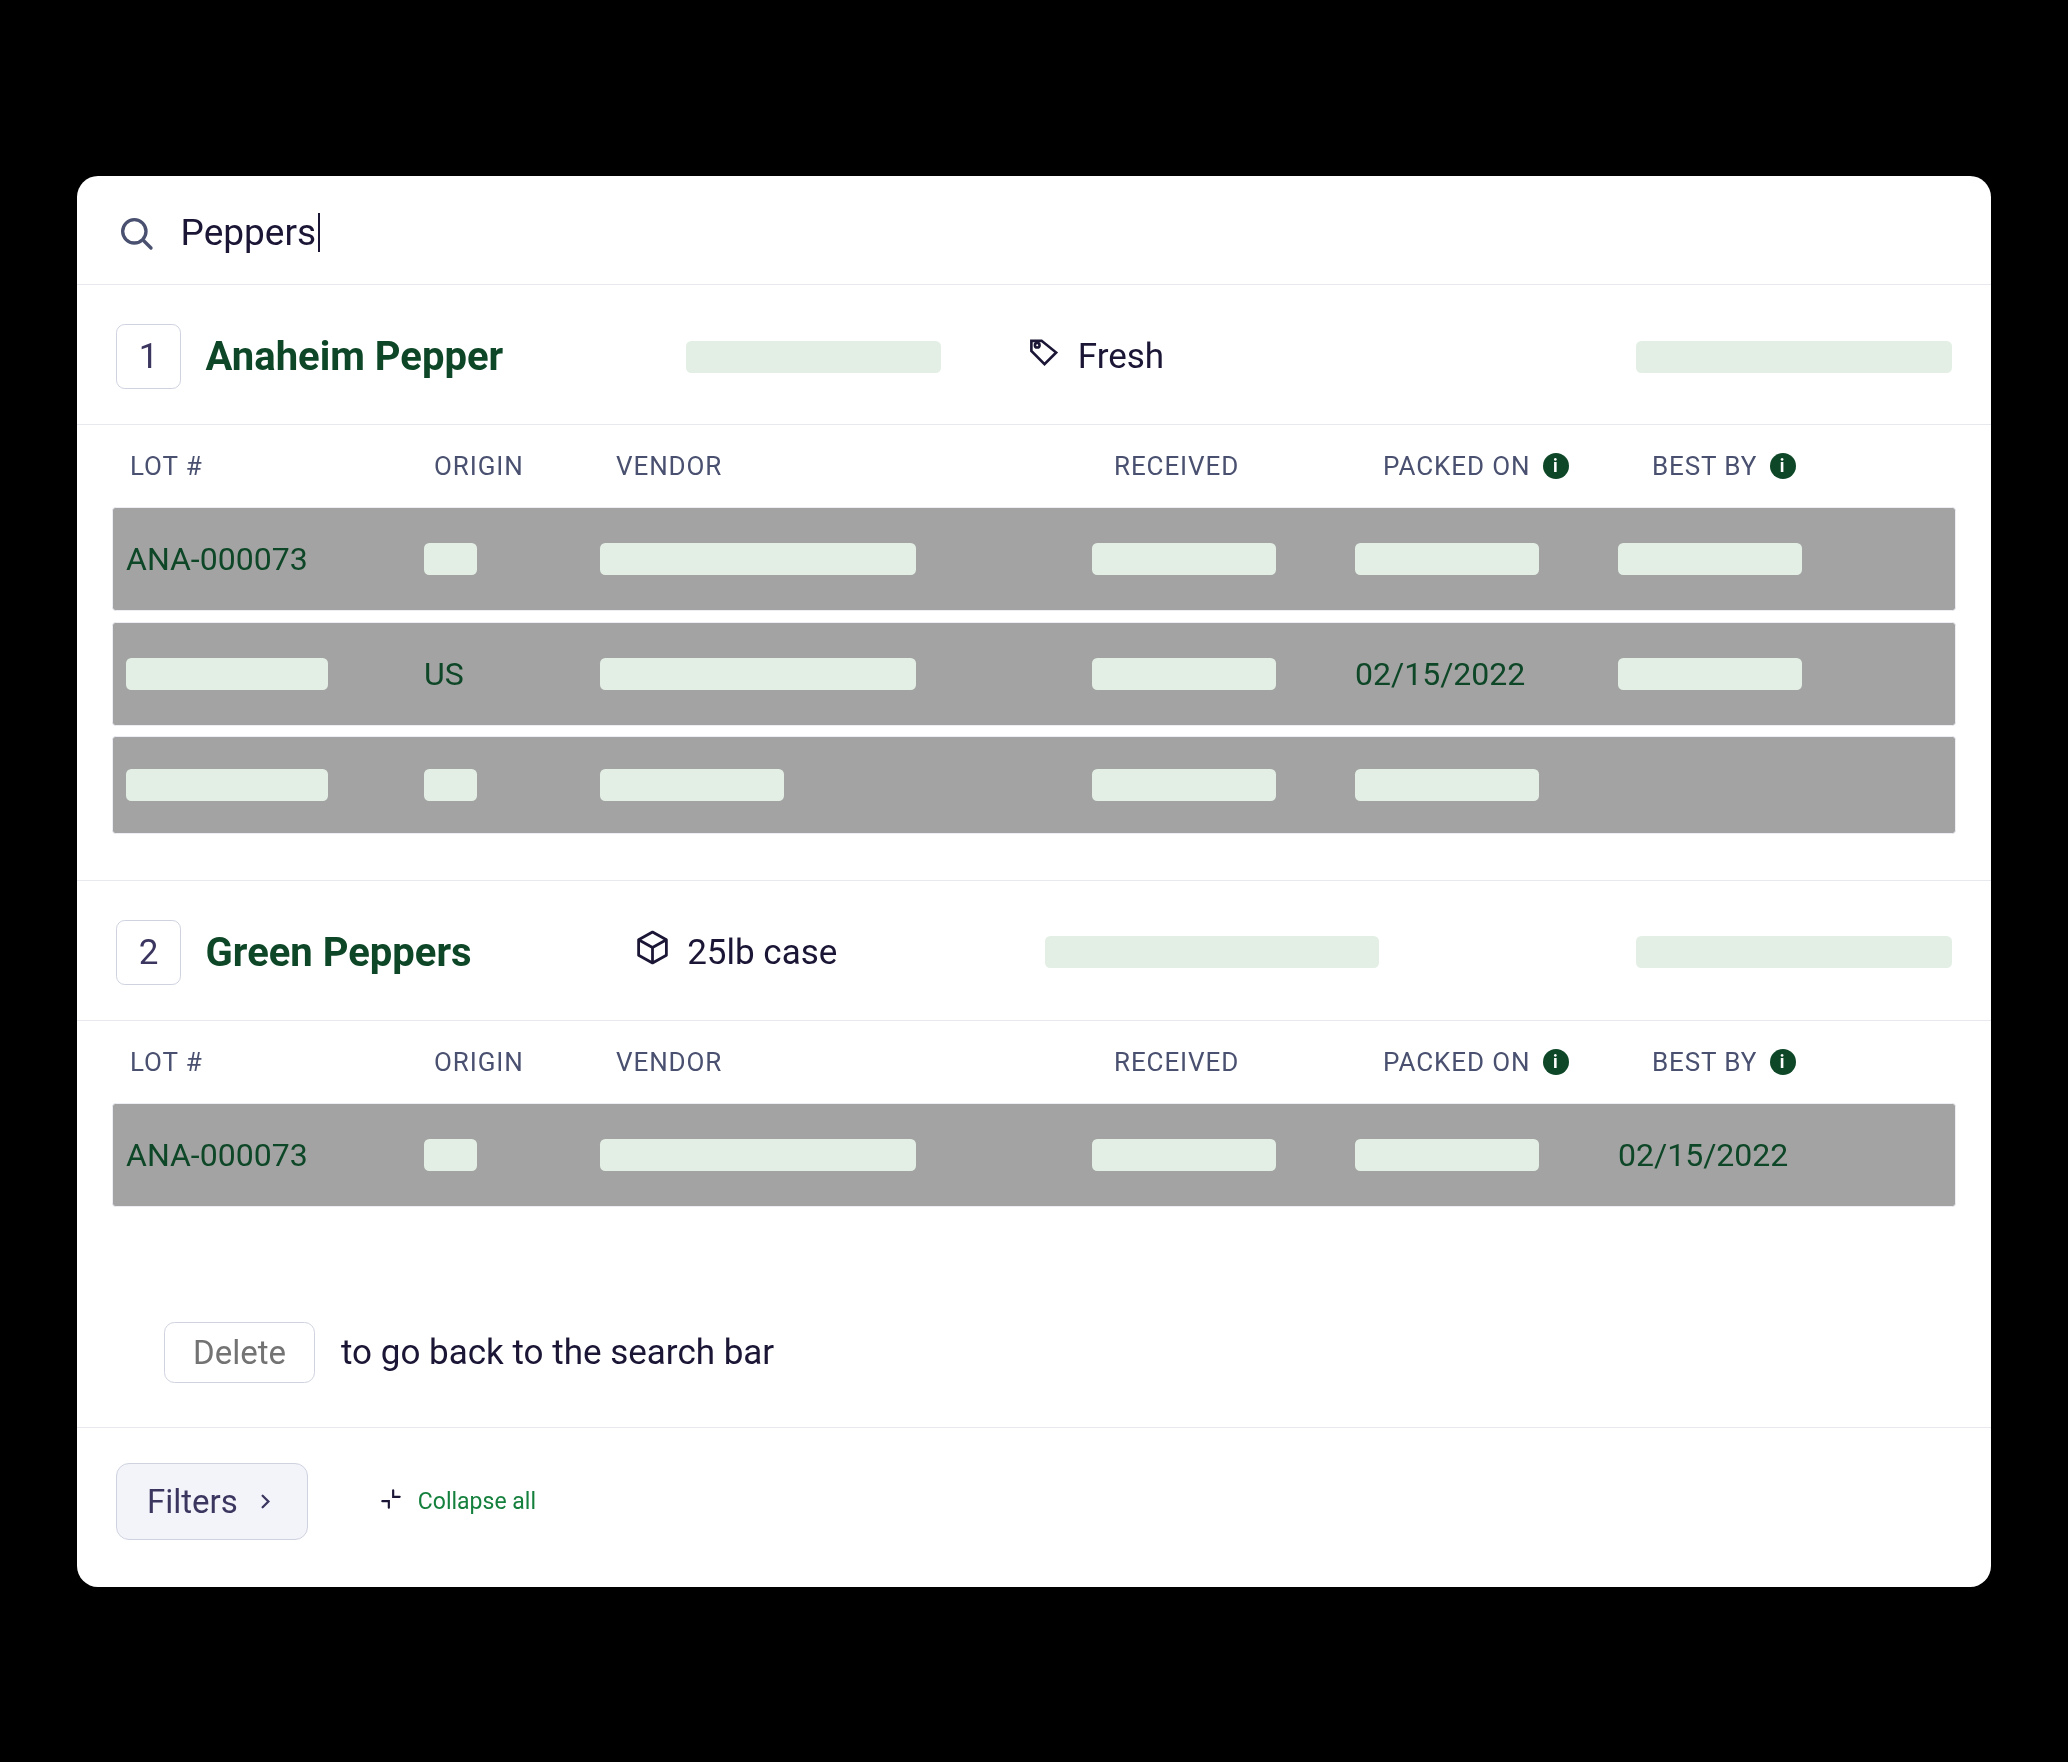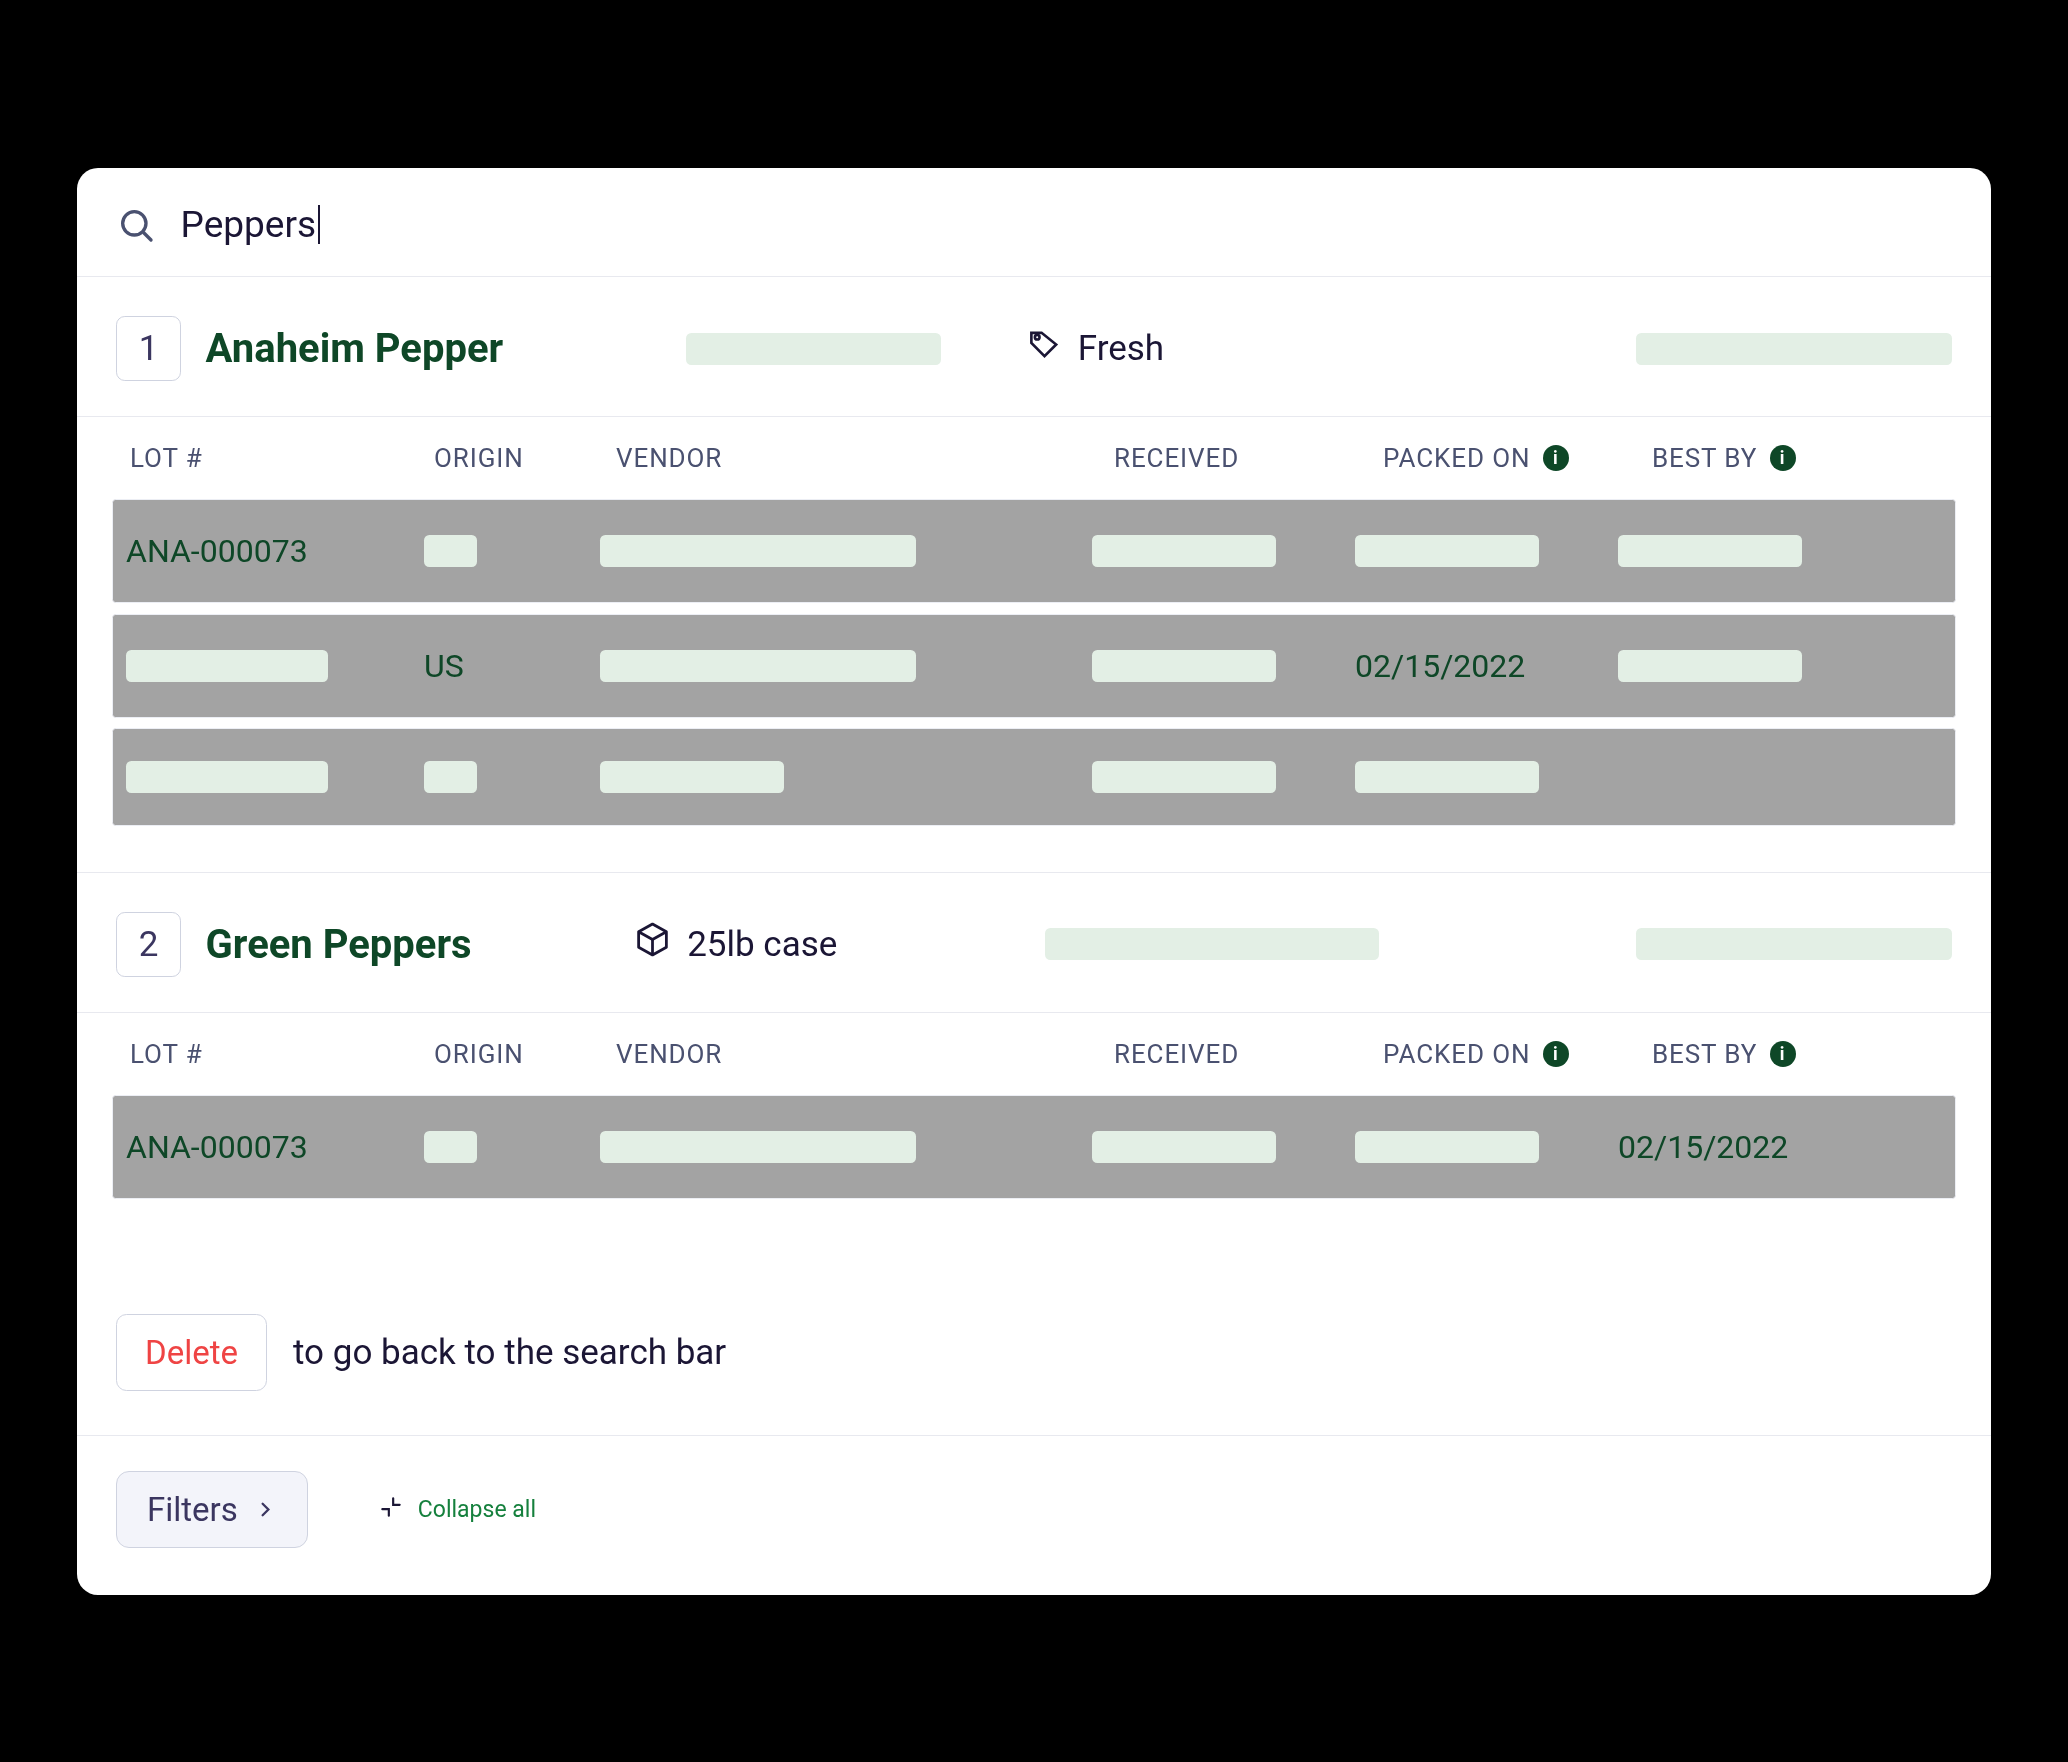--- a/index.html
+++ b/index.html
@@ -121,24 +121,25 @@
   .hint-row {
     display: flex;
     align-items: center;
     gap: 26px;
     padding: 44px 39px;
     border-bottom: 1.8px solid #e8e9ef;
   }
   .key-btn {
     border: 1.8px solid #cfd3e0;
     border-radius: 10.5px;
-    padding: 18px 28px;
+    padding: 10px 28px;
     font-size: 33px;
-    color: #ef4444;
+    color: #737373;
     background: #fff;
+    margin-left: 48px;
   }
   .hint-text { font-size: 35px; color: #1b1635; }
   
   .footer {
     display: flex;
     align-items: center;
     gap: 70px;
     padding: 35px 39px 47px 39px;
   }
   .filters-btn {

